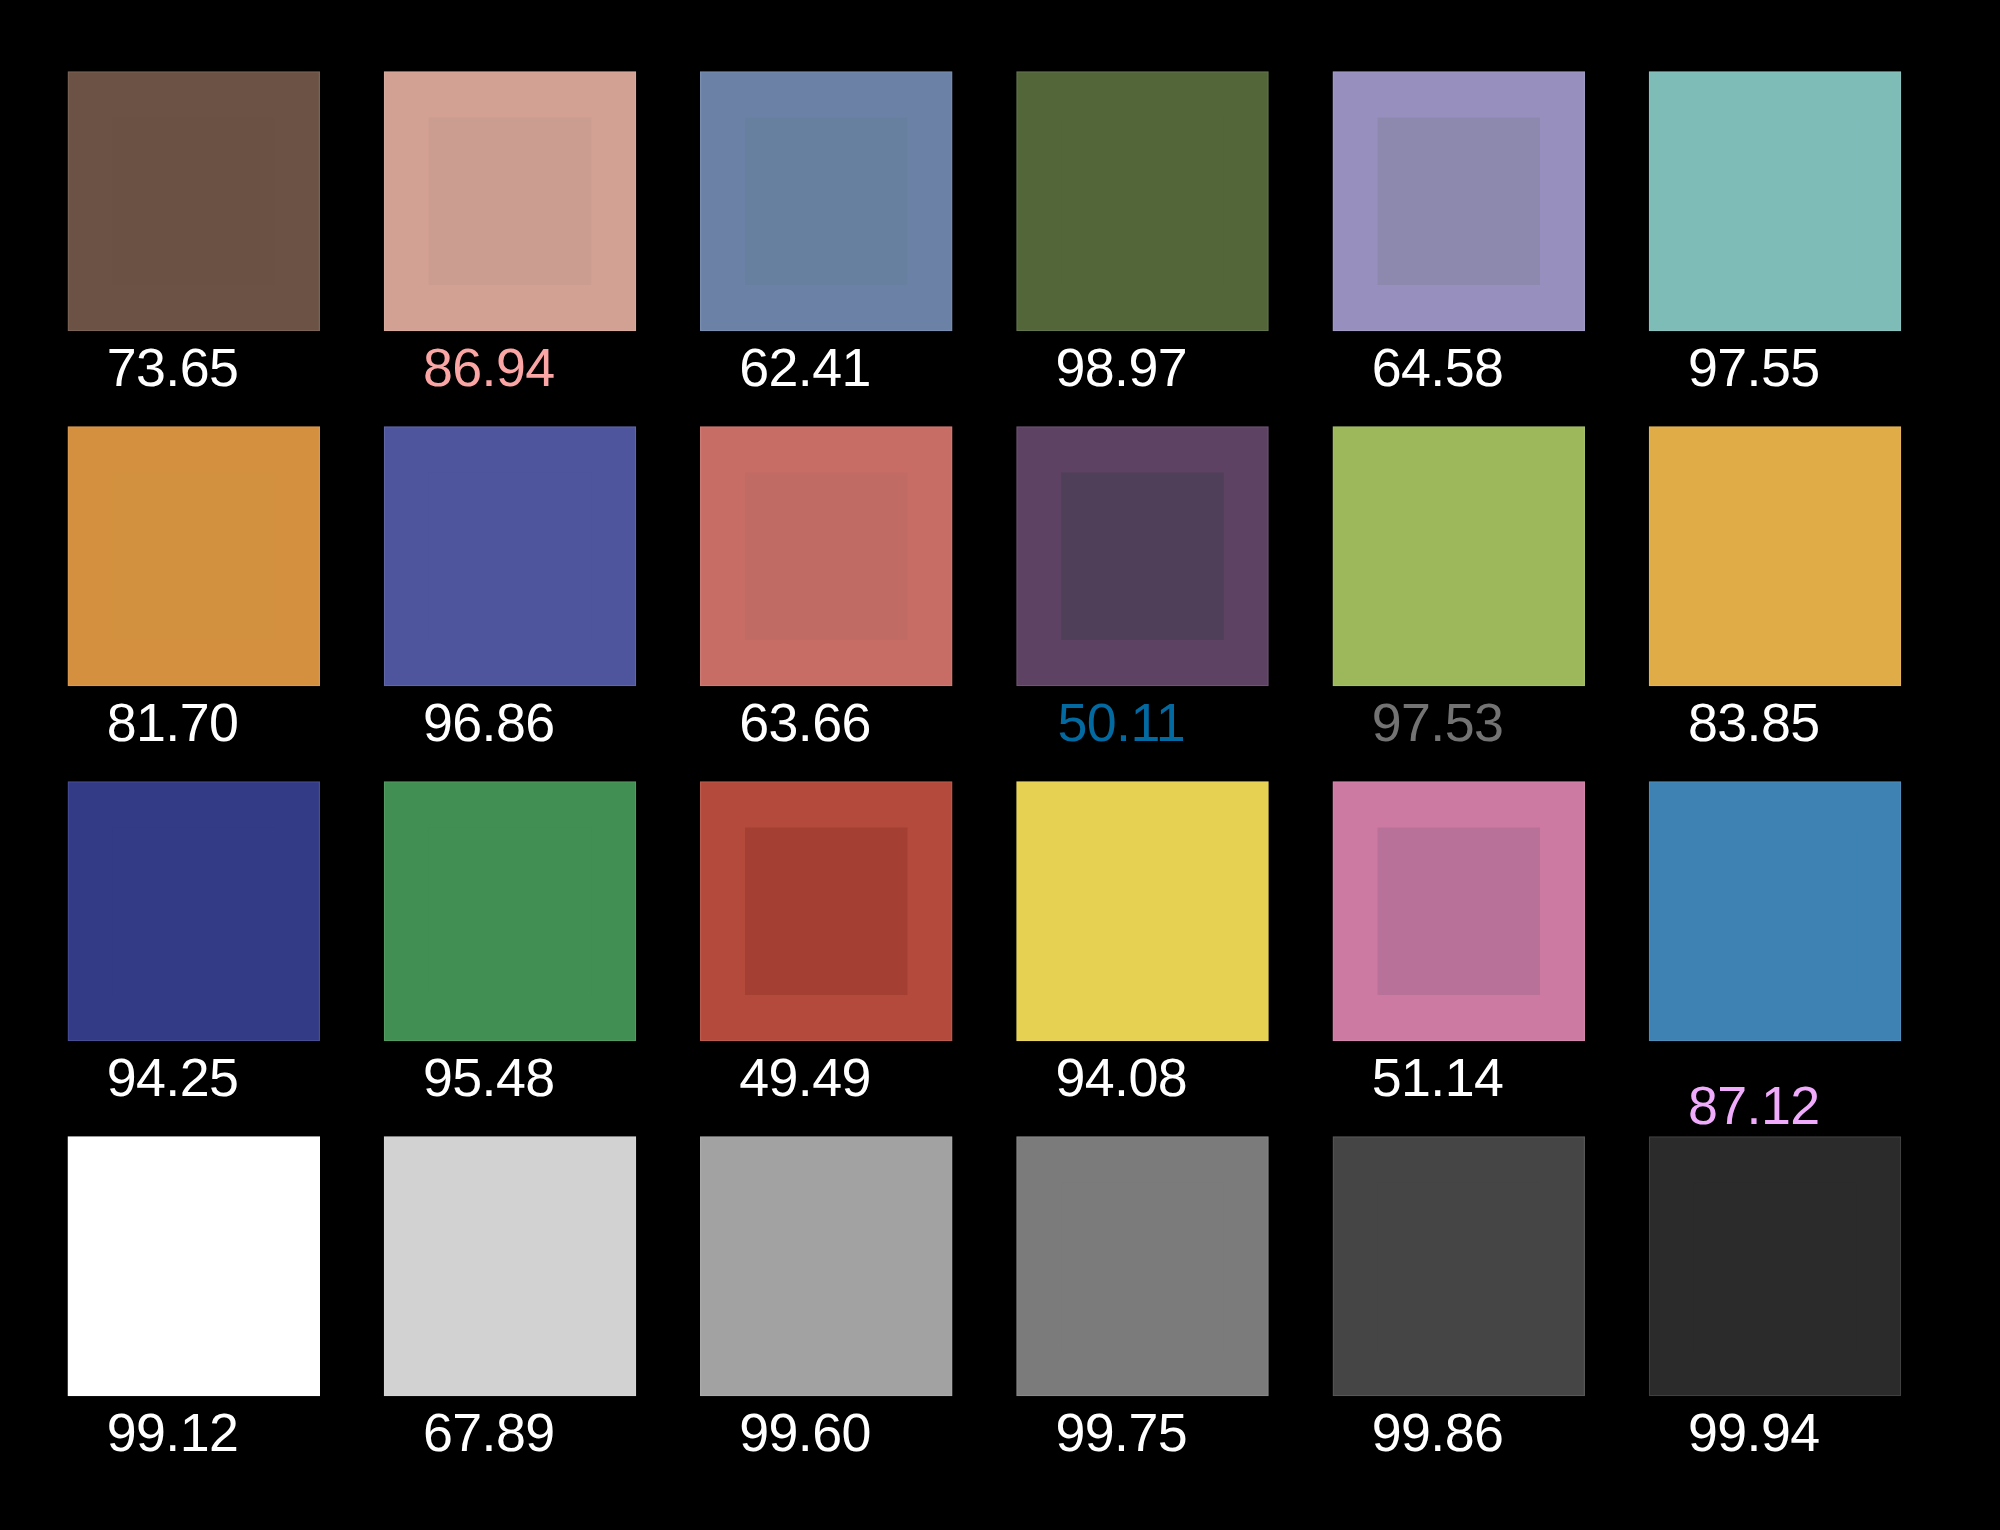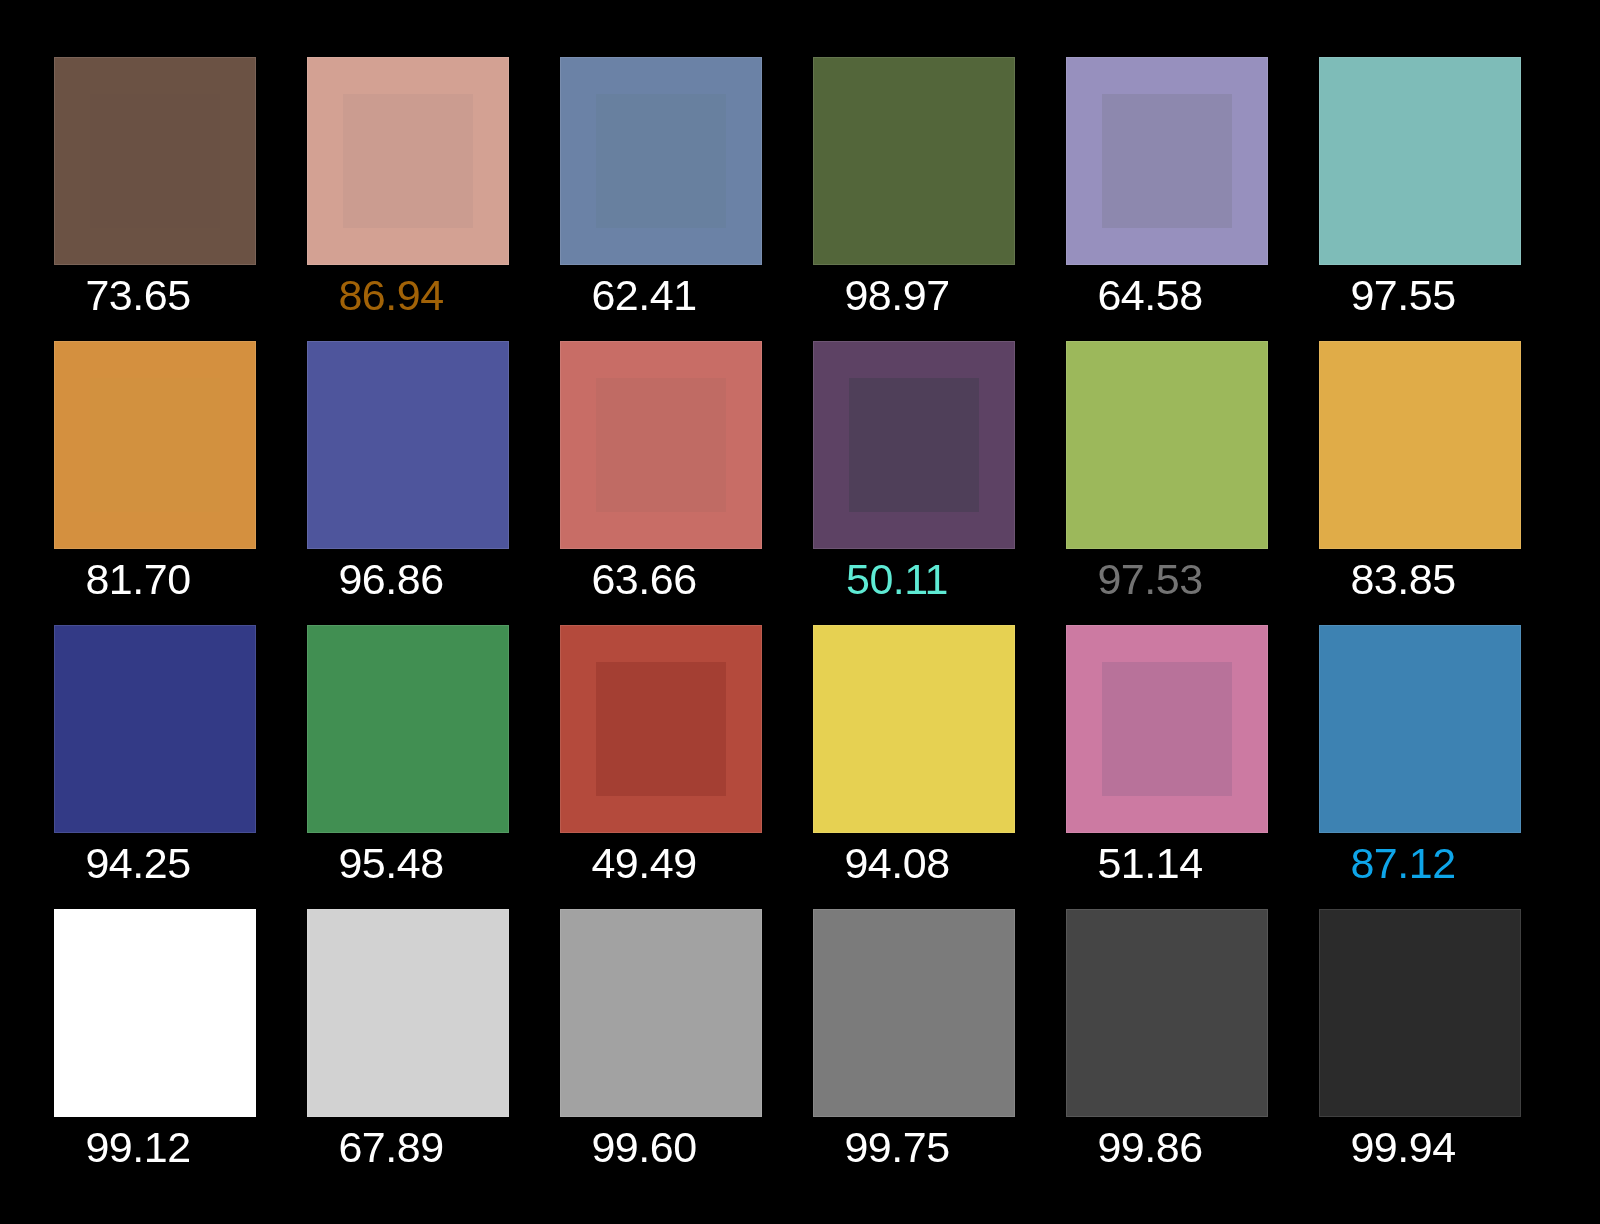--- a/index.html
+++ b/index.html
@@ -93,21 +93,21 @@
           <div class="swatch-edge"></div>
         </div>
         <div class="patch-label" style="color: rgb(255, 255, 255);">73.65</div>
       </div>
       <div class="cell">
         <div class="swatch">
           <div class="swatch-outer" style="background: rgb(211, 161, 147);"></div>
           <div class="swatch-inner" style="background: rgb(203, 156, 144);"></div>
           <div class="swatch-edge"></div>
         </div>
-        <div class="patch-label" style="color: #a16207;">86.94</div>
+        <div class="patch-label" style="color: #fca5a5;">86.94</div>
       </div>
       <div class="cell">
         <div class="swatch">
           <div class="swatch-outer" style="background: rgb(107, 130, 166);"></div>
           <div class="swatch-inner" style="background: rgb(104, 128, 159);"></div>
           <div class="swatch-edge"></div>
         </div>
         <div class="patch-label" style="color: rgb(255, 255, 255);">62.41</div>
       </div>
       <div class="cell">
@@ -157,21 +157,21 @@
           <div class="swatch-edge"></div>
         </div>
         <div class="patch-label" style="color: rgb(255, 255, 255);">63.66</div>
       </div>
       <div class="cell">
         <div class="swatch">
           <div class="swatch-outer" style="background: rgb(93, 66, 100);"></div>
           <div class="swatch-inner" style="background: rgb(79, 63, 89);"></div>
           <div class="swatch-edge"></div>
         </div>
-        <div class="patch-label" style="color: #5eead4;">50.11</div>
+        <div class="patch-label" style="color: #0369a1;">50.11</div>
       </div>
       <div class="cell">
         <div class="swatch">
           <div class="swatch-outer" style="background: rgb(156, 184, 91);"></div>
           <div class="swatch-inner" style="background: rgb(156, 184, 91);"></div>
           <div class="swatch-edge"></div>
         </div>
         <div class="patch-label" style="color: #737373;">97.53</div>
       </div>
       <div class="cell">
@@ -221,21 +221,21 @@
           <div class="swatch-edge"></div>
         </div>
         <div class="patch-label" style="color: rgb(255, 255, 255);">51.14</div>
       </div>
       <div class="cell">
         <div class="swatch">
           <div class="swatch-outer" style="background: rgb(61, 130, 178);"></div>
           <div class="swatch-inner" style="background: rgb(61, 130, 178);"></div>
           <div class="swatch-edge"></div>
         </div>
-        <div class="patch-label" style="color: #0ea5e9;">87.12</div>
+        <div class="patch-label" style="color: #f0abfc; margin-top: 22px;">87.12</div>
       </div>
       <div class="cell">
         <div class="swatch">
           <div class="swatch-outer" style="background: rgb(255, 255, 255);"></div>
           <div class="swatch-inner" style="background: rgb(255, 255, 255);"></div>
           <div class="swatch-edge"></div>
         </div>
         <div class="patch-label" style="color: rgb(255, 255, 255);">99.12</div>
       </div>
       <div class="cell">

